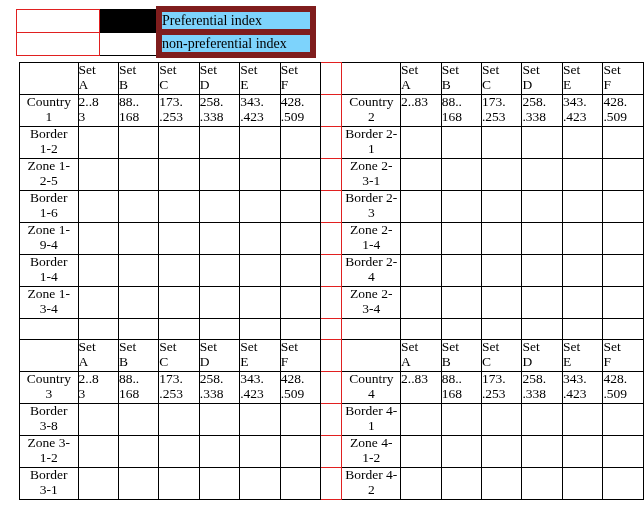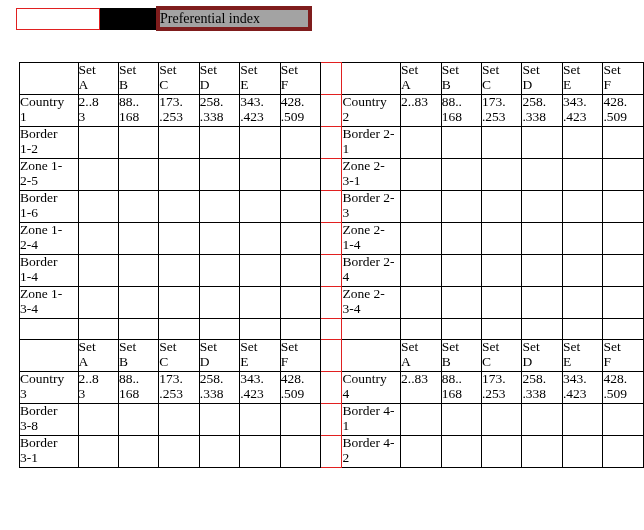--- a/index.html
+++ b/index.html
@@ -7,30 +7,30 @@
        font-family:"Liberation Serif","DejaVu Serif",serif;
        color:#000;-webkit-font-smoothing:none;}
 
   
   #legend{position:absolute;left:16px;top:6px;border-collapse:collapse;}
   #legend td{padding:0;margin:0;height:17px;line-height:17px;vertical-align:middle;}
   .lg-red{width:82px;border:1.6px solid #e02020;background:#fff;}
   .lg-sw{width:56px;border:1px solid #000;}
   .lg-sw.black{background:#000;}
   .lg-sw.white{background:#fff;}
-  .lg-lbl{width:148px;border:4px solid #7f1d1d;background:#a3a3a3;
+  .lg-lbl{width:148px;border:6px solid #7f1d1d;background:#7dd3fc;
           font-size:14px;padding-left:5px;white-space:nowrap;}
 
   
   #grid{position:absolute;left:19px;top:62px;border-collapse:collapse;
         table-layout:fixed;border-radius:20px;}
   #grid td{padding:0;margin:0;border:1px solid #000;background:#fff;
            font-size:13.5px;line-height:14.5px;vertical-align:top;
            overflow:hidden;}
-  .c-lbl{width:58px;padding:1px 0 0 3px;}
+  .c-lbl{width:58px;padding:1px 0 0 3px;text-align:center;}
   .c-set{width:40px;padding:1px 0 0 3px;}
 
   
   .c-sep{width:21px;border-top:1.6px solid #e02020 !important;
          border-bottom:1.6px solid #e02020 !important;
          border-left:1.6px solid #e02020 !important;
          border-right:1.6px solid #e02020 !important;background:#fff;}
 
   tr.r-head td{height:31px;}
   tr.r-val  td{height:31px;}
@@ -46,20 +46,25 @@
 </head>
 <body>
 
 <table id="legend">
   <tbody>
     <tr>
       <td class="lg-red"></td>
       <td class="lg-sw black"></td>
       <td class="lg-lbl">Preferential index</td>
     </tr>
+    <tr>
+      <td class="lg-red"></td>
+      <td class="lg-sw white"></td>
+      <td class="lg-lbl">non-preferential index</td>
+    </tr>
   </tbody>
 </table>
 
 <table id="grid">
   <tbody id="grid-body">
       <tr class="r-head">
         <td class="c-lbl"></td>
         <td class="c-set">
           <span class="ln">Set</span>
           <span class="ln">A</span>
@@ -234,21 +239,21 @@
         <td class="c-set"></td>
         <td class="c-set filled"></td>
         <td class="c-set filled"></td>
         <td class="c-set filled"></td>
         <td class="c-set"></td>
         <td class="c-set"></td>
       </tr>
       <tr class="r-dat">
         <td class="c-lbl">
           <span class="ln">Zone 1-</span>
-          <span class="ln">2-4</span>
+          <span class="ln">9-4</span>
         </td>
         <td class="c-set filled"></td>
         <td class="c-set"></td>
         <td class="c-set"></td>
         <td class="c-set"></td>
         <td class="c-set"></td>
         <td class="c-set filled"></td>
         <td class="c-sep"></td>
         <td class="c-lbl">
           <span class="ln">Zone 2-</span>
@@ -453,20 +458,43 @@
         </td>
         <td class="c-set"></td>
         <td class="c-set filled"></td>
         <td class="c-set"></td>
         <td class="c-set filled"></td>
         <td class="c-set filled"></td>
         <td class="c-set"></td>
       </tr>
       <tr class="r-dat">
         <td class="c-lbl">
+          <span class="ln">Zone 3-</span>
+          <span class="ln">1-2</span>
+        </td>
+        <td class="c-set"></td>
+        <td class="c-set"></td>
+        <td class="c-set"></td>
+        <td class="c-set"></td>
+        <td class="c-set filled"></td>
+        <td class="c-set filled"></td>
+        <td class="c-sep"></td>
+        <td class="c-lbl">
+          <span class="ln">Zone 4-</span>
+          <span class="ln">1-2</span>
+        </td>
+        <td class="c-set"></td>
+        <td class="c-set filled"></td>
+        <td class="c-set"></td>
+        <td class="c-set"></td>
+        <td class="c-set filled"></td>
+        <td class="c-set"></td>
+      </tr>
+      <tr class="r-dat">
+        <td class="c-lbl">
           <span class="ln">Border</span>
           <span class="ln">3-1</span>
         </td>
         <td class="c-set"></td>
         <td class="c-set"></td>
         <td class="c-set"></td>
         <td class="c-set filled"></td>
         <td class="c-set filled"></td>
         <td class="c-set filled"></td>
         <td class="c-sep"></td>

